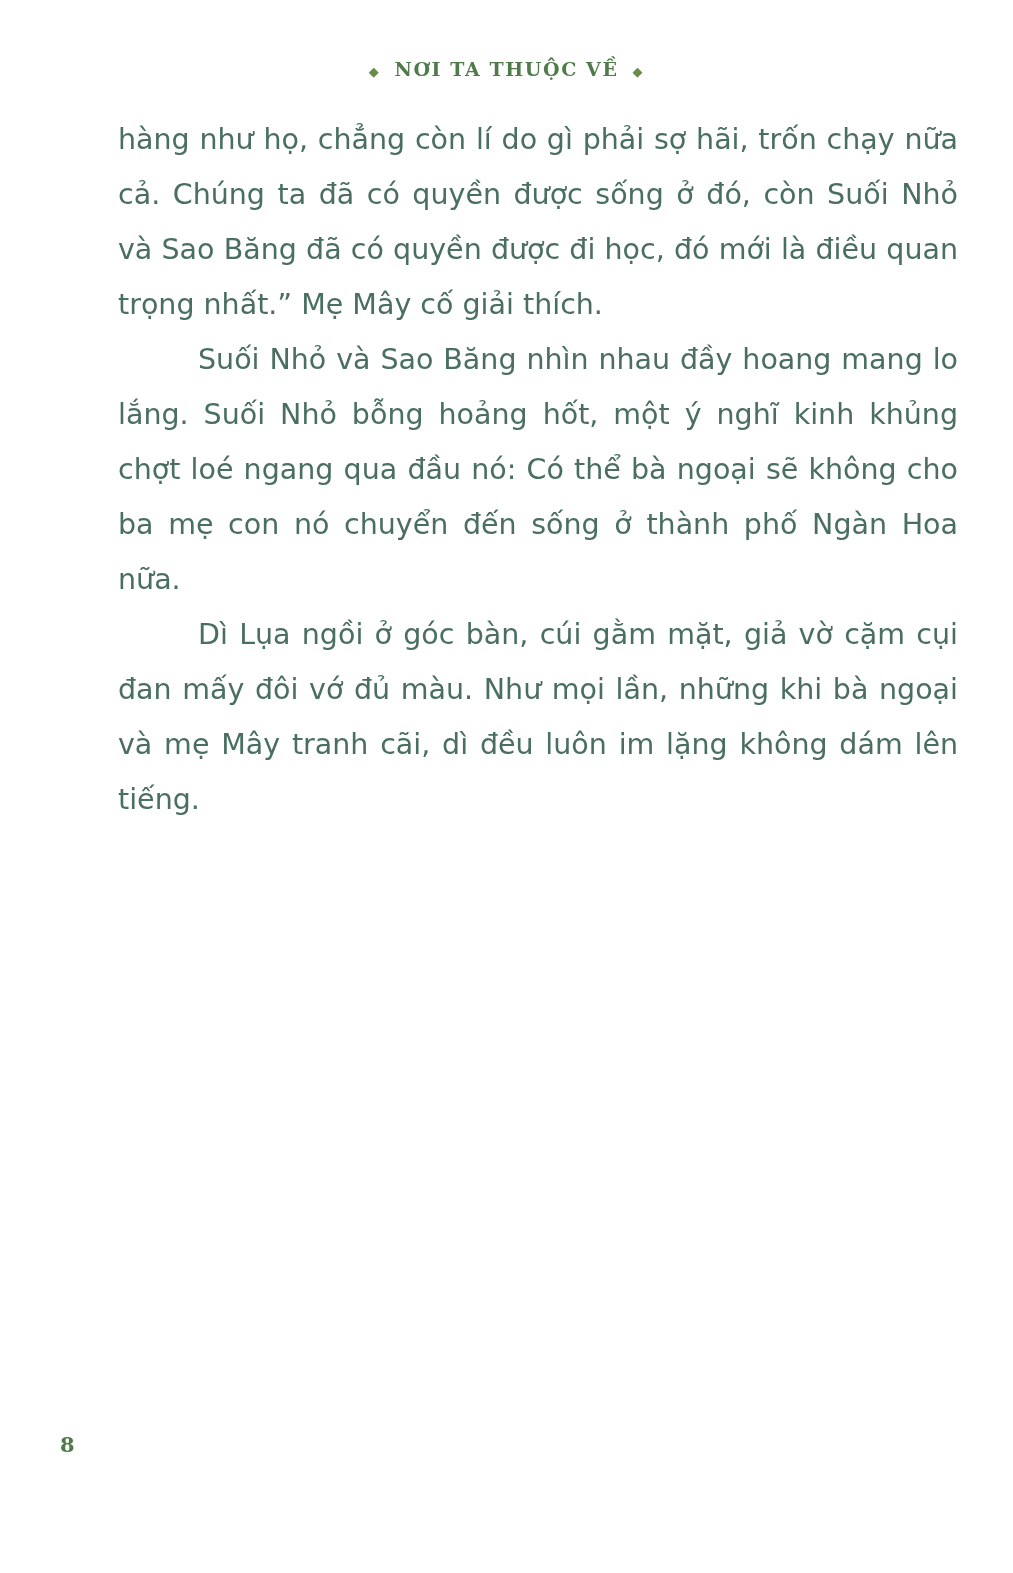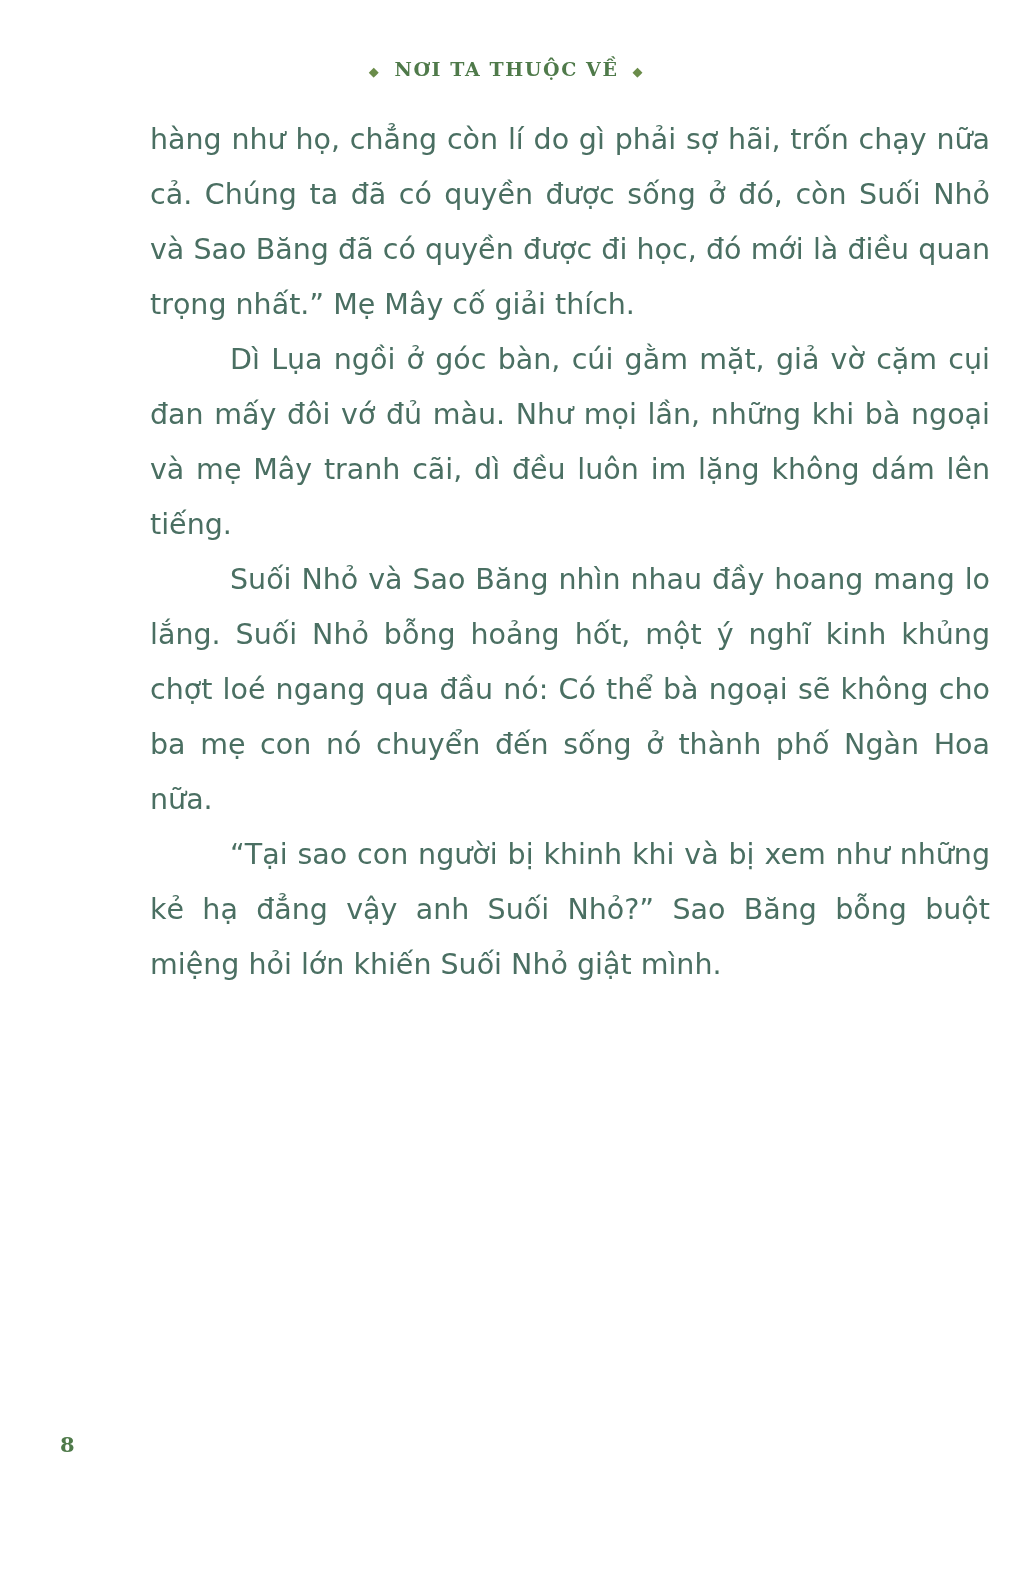--- a/index.html
+++ b/index.html
@@ -45,21 +45,20 @@
   .body-text {
     position: absolute;
     top: 112px;
     left: 118px;
     width: 840px;
     font-size: 28.5px;
     line-height: 1.93;
     color: #4a6f62;
     text-align: justify;
     text-justify: inter-word;
-    margin-left: 32px;
   }
   .body-text p {
     margin: 0;
     text-indent: 80px;
   }
   .body-text p.no-indent {
     text-indent: 0;
   }
   .folio {
     position: absolute;
@@ -75,20 +74,19 @@
 <body>
 
 <div class="page">
 
   <div class="running-head">
     <span class="orn">◆</span><span class="rh-text">NƠI TA THUỘC VỀ</span><span class="orn">◆</span>
   </div>
 
   <div class="body-text">
     <p class="no-indent">hàng như họ, chẳng còn lí do gì phải sợ hãi, trốn chạy nữa cả. Chúng ta đã có quyền được sống ở đó, còn Suối Nhỏ và Sao Băng đã có quyền được đi học, đó mới là điều quan trọng nhất.” Mẹ Mây cố giải thích.</p>
+    <p>Suối Nhỏ và Sao Băng nhìn nhau đầy hoang mang lo lắng. Suối Nhỏ bỗng hoảng hốt, một ý nghĩ kinh khủng chợt loé ngang qua đầu nó: Có thể bà ngoại sẽ không cho ba mẹ con nó chuyển đến sống ở thành phố Ngàn Hoa nữa.</p>
     <p>Dì Lụa ngồi ở góc bàn, cúi gằm mặt, giả vờ cặm cụi đan mấy đôi vớ đủ màu. Như mọi lần, những khi bà ngoại và mẹ Mây tranh cãi, dì đều luôn im lặng không dám lên tiếng.</p>
-    <p>Suối Nhỏ và Sao Băng nhìn nhau đầy hoang mang lo lắng. Suối Nhỏ bỗng hoảng hốt, một ý nghĩ kinh khủng chợt loé ngang qua đầu nó: Có thể bà ngoại sẽ không cho ba mẹ con nó chuyển đến sống ở thành phố Ngàn Hoa nữa.</p>
-    <p>“Tại sao con người bị khinh khi và bị xem như những kẻ hạ đẳng vậy anh Suối Nhỏ?” Sao Băng bỗng buột miệng hỏi lớn khiến Suối Nhỏ giật mình.</p>
   </div>
 
   <div class="folio">8</div>
 
 </div>
 
 </body></html>

